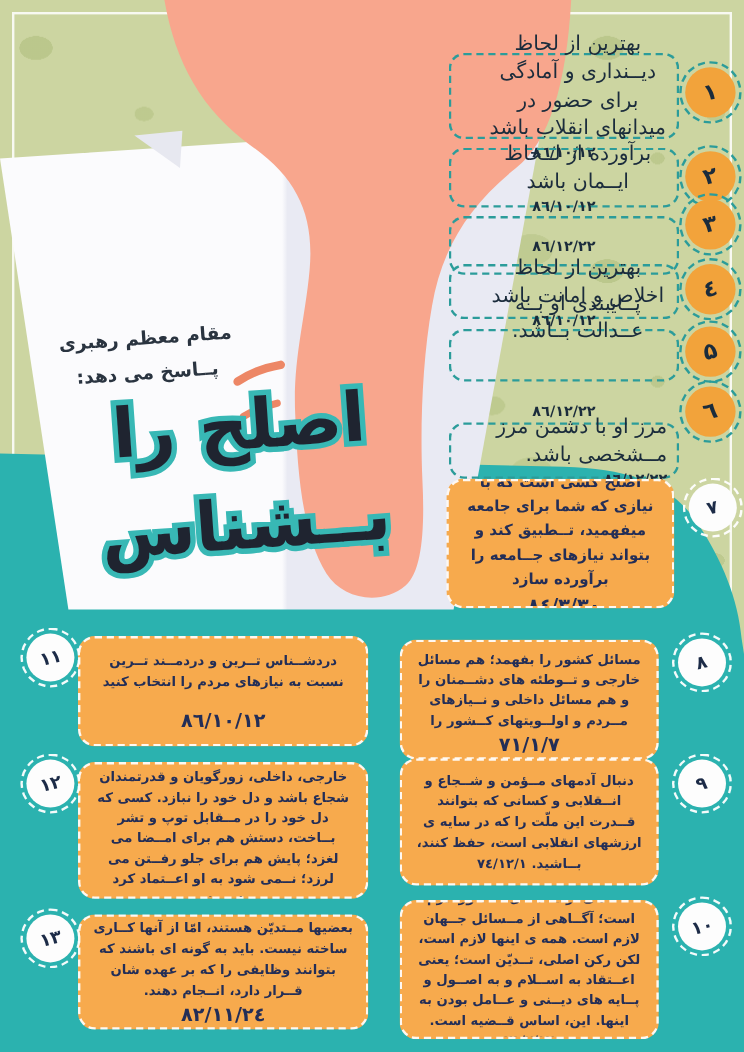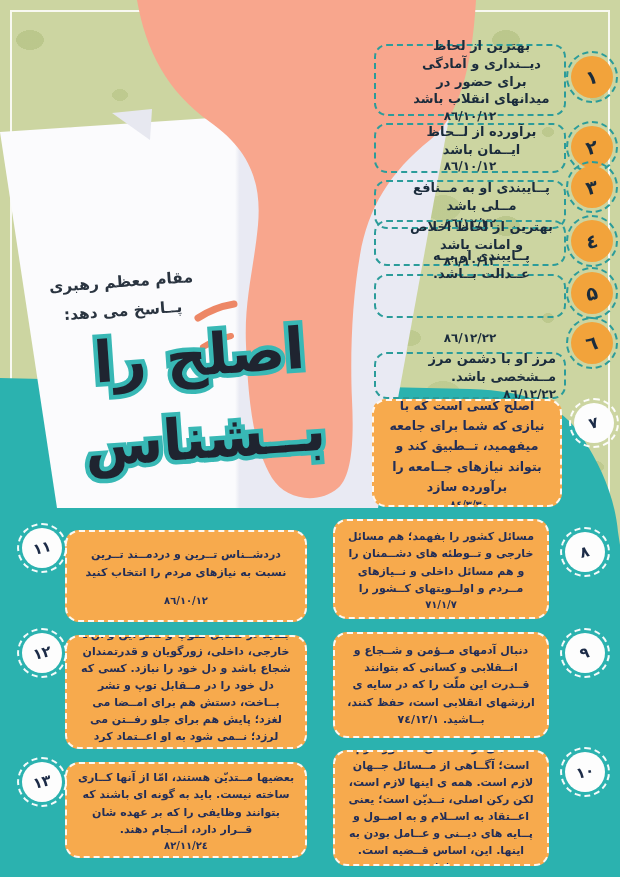--- a/index.html
+++ b/index.html
@@ -25,39 +25,39 @@
   .title{position:absolute;left:22px;top:314px;width:360px;z-index:4;text-align:center;
          transform:rotate(-4deg);font-weight:bold;font-size:57px;line-height:1.45;}
   .title-line{position:relative;display:block;}
   .title-line .stroke{position:absolute;left:0;right:0;top:0;color:#38B8B5;
          -webkit-text-stroke:9px #38B8B5;}
   .title-line .fill{position:relative;color:#1F2430;}
   
   .titem{position:absolute;left:374px;width:192px;z-index:4;border:2px dashed #2B9C9A;
          border-radius:13px;box-sizing:border-box;display:flex;flex-direction:column;
          justify-content:center;text-align:center;padding:2px 8px;}
-  .titem-text{font-size:13px;line-height:1.38;font-weight:bold;color:#1B2C3C;margin-left:23px;}
+  .titem-text{font-size:17px;line-height:1.38;font-weight:normal;color:#1B2C3C;margin-left:23px;}
   .titem-date{font-size:12px;font-weight:bold;color:#1B2C3C;margin-top:1px;}
   
   .ocirc{position:absolute;left:571px;width:42px;height:42px;border-radius:50%;z-index:4;
          background:#F2A33B;outline:2px dashed #2B9C9A;outline-offset:3px;
          display:flex;align-items:center;justify-content:center;}
   .ocirc span{font-size:19px;font-weight:bold;color:#1B2C3C;transform:rotate(-14deg);}
   
   .wcirc{position:absolute;width:40px;height:40px;border-radius:50%;z-index:4;
          background:#FDFDFD;outline:2px dashed rgba(255,255,255,.95);outline-offset:3px;
          display:flex;align-items:center;justify-content:center;}
   .wcirc span{font-size:15px;font-weight:bold;color:#1C2B47;transform:rotate(-14deg);}
   
   .card{position:absolute;z-index:4;background:#F7AA4D;border:2px dashed rgba(255,255,255,.92);
         border-radius:14px;box-sizing:border-box;padding:6px 10px;text-align:center;
         color:#232E57;font-weight:bold;display:flex;flex-direction:column;
         justify-content:center;overflow:hidden;}
   .card-text{font-size:11px;line-height:1.55;}
-  .card-date{font-size:10px;margin-top:2px;}
+  .card-date{font-size:16px;margin-top:2px;}
   .card7 .card-text{font-size:12.5px;line-height:1.62;}
 </style>
 </head>
 <body>
 
 <div class="poster">
   <div class="top-bg"></div>
   <div class="frame"></div>
 
   <svg class="illus" width="620" height="877" viewBox="0 0 620 877">
@@ -106,21 +106,20 @@
 
   <div class="titem" style="top:123px;height:50px;">
     <div class="titem-text">برآورده از لــحاظ ایــمان باشد</div>
     <div class="titem-date">٨٦/١٠/١٢</div>
   </div>
   <div class="ocirc" style="top:126px;">
       <span>۲</span>
     </div>
 
   <div class="titem" style="top:180px;height:49px;">
-    <div class="titem-text">پــایبندی او به مــنافع مــلی باشد</div>
     <div class="titem-date">٨٦/١٢/٢٢</div>
   </div>
   <div class="ocirc" style="top:166px;">
       <span>۳</span>
     </div>
 
   <div class="titem" style="top:220px;height:46px;">
     <div class="titem-text">بهترین از لحاظ اخلاص و امانت باشد</div>
     <div class="titem-date">٨٦/١٠/١٢</div>
   </div>
@@ -145,21 +144,21 @@
     </div>
 
   <div class="card card7" style="left:372px;top:399px;width:190px;height:108px;">
     <div class="card-text">اصلح کسی است که با نیازی که شما برای جامعه میفهمید، تــطبیق کند و بتواند نیازهای جــامعه را برآورده سازد</div>
     <div class="card-date">٨٤/٣/٣٠.</div>
   </div>
   <div class="wcirc" style="left:574px;top:403px;">
       <span>۷</span>
     </div>
 
-  <div class="card" style="left:333px;top:519px;width:216px;height:100px;">
+  <div class="card" style="left:333px;top:533px;width:216px;height:100px;justify-content:space-between;">
     <div class="card-text">مسائل کشور را بفهمد؛ هم مسائل خارجی و تــوطئه های دشــمنان را و هم مسائل داخلی و نــیازهای مــردم و اولــویتهای کــشور را</div>
     <div class="card-date">٧١/١/٧</div>
   </div>
   <div class="wcirc" style="left:565px;top:532px;">
       <span>۸</span>
     </div>
 
   <div class="card" style="left:333px;top:632px;width:216px;height:106px;">
     <div class="card-text">
       <span>دنبال آدمهای مــؤمن و شــجاع و انــقلابی و کسانی که بتوانند قــدرت این ملّت را که در سایه ی ارزشهای انقلابی است، حفظ کنند، بــاشید.</span>

